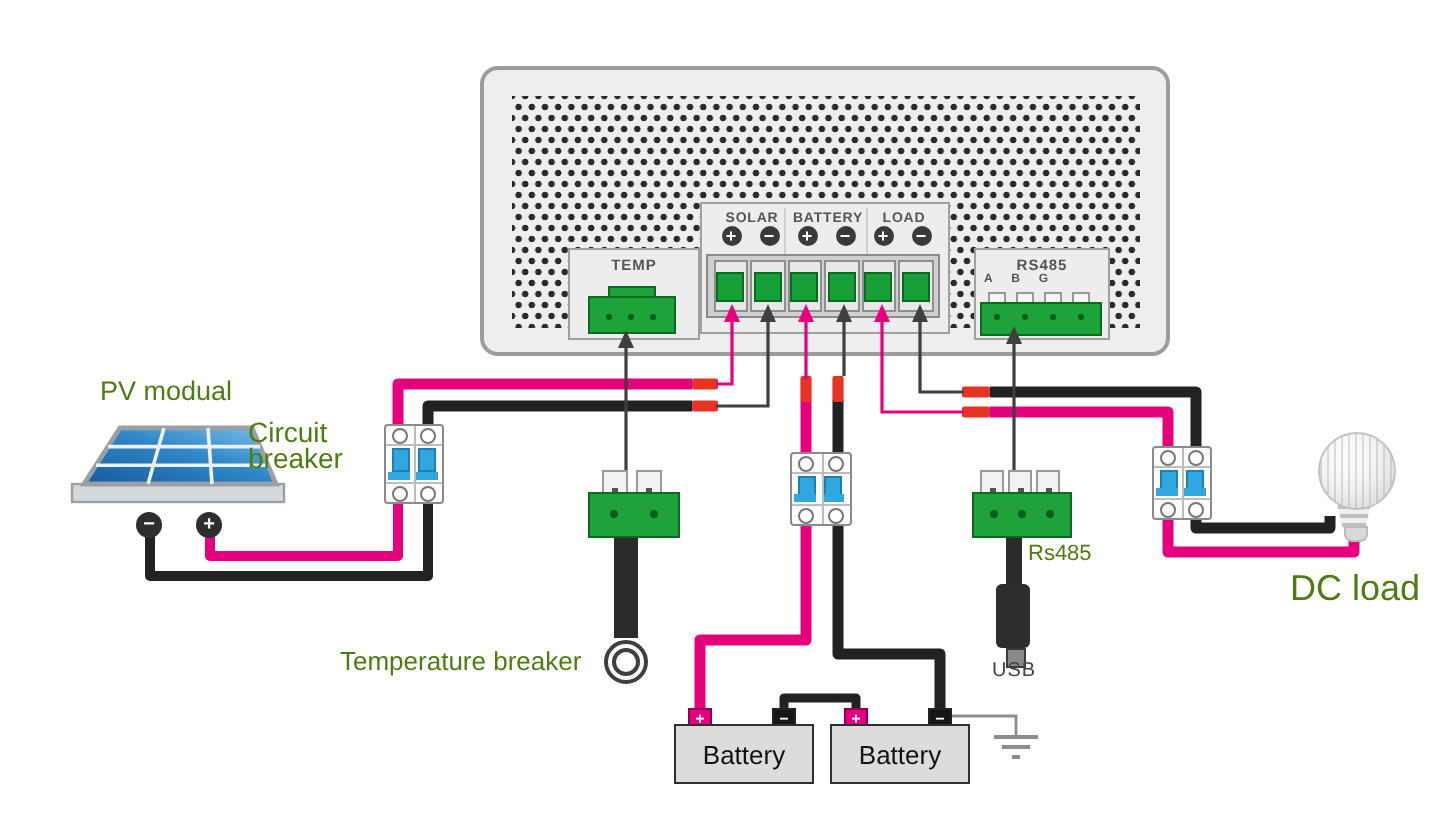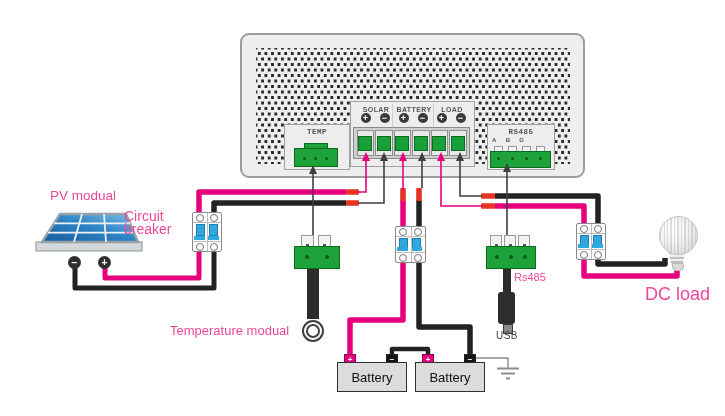--- a/index.html
+++ b/index.html
@@ -13,21 +13,21 @@
   .vents{left:256px;top:48px;width:314px;height:116px;
          background-image:
            radial-gradient(circle,#2b2b2b 1.5px,transparent 1.8px),
            radial-gradient(circle,#2b2b2b 1.5px,transparent 1.8px);
          background-size:6.6px 11px;background-position:0 0,3.3px 5.5px;}
   .panel{background:#ededed;border:1px solid #a0a0a0;}
   .panel-temp{left:284px;top:124px;width:64px;height:44px;}
   .panel-main{left:350px;top:101px;width:123px;height:64px;}
   .panel-rs{left:487px;top:124px;width:66px;height:44px;}
   .p-label{position:absolute;top:3px;left:0;right:0;text-align:center;
-           font-size:7.5px;font-weight:bold;color:#555;letter-spacing:.5px;font-family:Liberation Mono, monospace;}
+           font-size:7.5px;font-weight:bold;color:#555;letter-spacing:.5px;}
   .grp-label{position:absolute;top:4px;transform:translateX(-50%);
              font-size:7px;font-weight:bold;color:#555;letter-spacing:.4px;}
   .grp-sep{position:absolute;top:2px;height:24px;width:1px;background:#cfcfcf;}
   .pol-row{left:356px;top:112px;width:114px;height:12px;display:flex;}
   .pol-cell{flex:1;display:flex;align-items:center;justify-content:center;}
   .pol-icon{width:10px;height:10px;border-radius:50%;background:#3a3a3a;color:#fff;
             font-size:9px;font-weight:bold;line-height:10px;text-align:center;}
   .term-strip{left:353px;top:127px;width:117px;height:32px;background:#cfcfcf;
               border:1px solid #8a8a8a;display:flex;padding:2px;box-sizing:border-box;}
   .term-cell{flex:1;margin:0 .5px;border:1px solid #8f8f8f;background:#e8e8e8;
@@ -83,21 +83,21 @@
              clip-path:polygon(8% 0,92% 0,75% 100%,25% 100%);}
   .bulb-tip{left:672px;top:263px;width:10px;height:6px;background:#d9d9d9;border:1px solid #bbb;
             border-radius:0 0 4px 4px;}
   .bulb-dome{left:659px;top:216px;width:37px;height:37px;border-radius:50%;
              border:1px solid #c2c2c2;
              background:
                repeating-linear-gradient(90deg,rgba(150,150,150,.30) 0 1px,transparent 1px 3.5px),
                radial-gradient(circle at 38% 32%,#ffffff 0%,#f4f4f4 40%,#dcdcdc 85%,#cfcfcf 100%);}
 
   
-  .lbl{position:absolute;color:#ec4899;}
+  .lbl{position:absolute;color:#4d7c0f;}
   .lbl-pv{left:50px;top:188px;font-size:13.5px;}
   .lbl-cb{left:124px;top:210px;width:58px;text-align:left;font-size:14px;line-height:12.5px;}
   .lbl-ts{left:170px;top:323px;font-size:13px;}
   .lbl-rs{left:514px;top:271px;font-size:11px;}
   .lbl-usb{left:492px;top:330px;width:30px;text-align:center;font-size:10px;color:#444;letter-spacing:.5px;}
   .lbl-dc{left:645px;top:284px;font-size:18px;}
 </style>
 </head>
 <body>
 
@@ -344,18 +344,18 @@
   <div class="abs battery" style="left:415px;top:362px;">
     <span>Battery</span>
   </div>
 
   <div class="abs bulb-base"></div>
   <div class="abs bulb-tip"></div>
   <div class="abs bulb-dome"></div>
 
   <div class="lbl lbl-pv">PV modual</div>
   <div class="lbl lbl-cb">Circuit breaker</div>
-  <div class="lbl lbl-ts">Temperature modual</div>
+  <div class="lbl lbl-ts">Temperature breaker</div>
   <div class="lbl lbl-rs">Rs485</div>
   <div class="lbl lbl-usb">USB</div>
   <div class="lbl lbl-dc">DC load</div>
 
 </div>
 
 </body></html>

